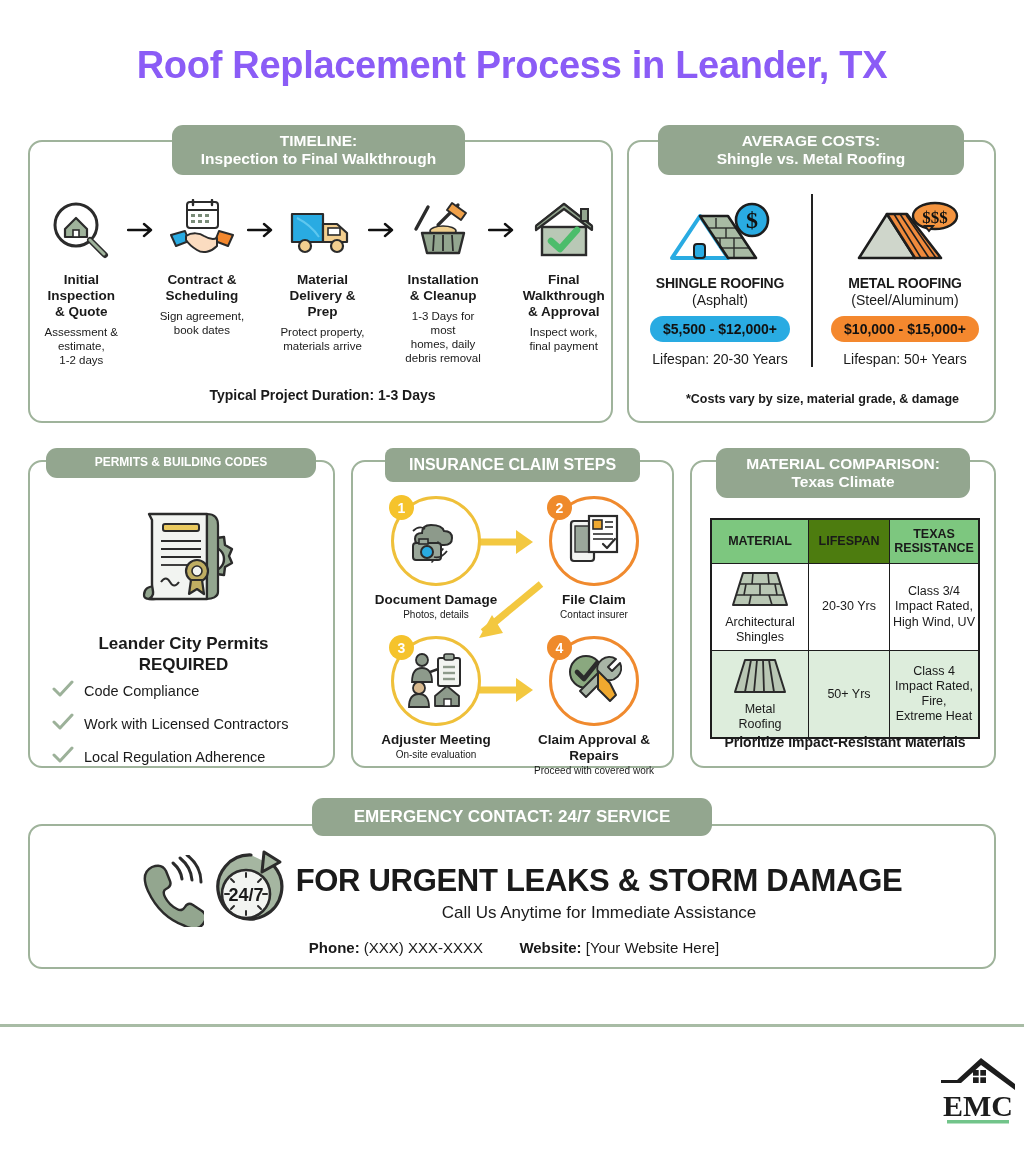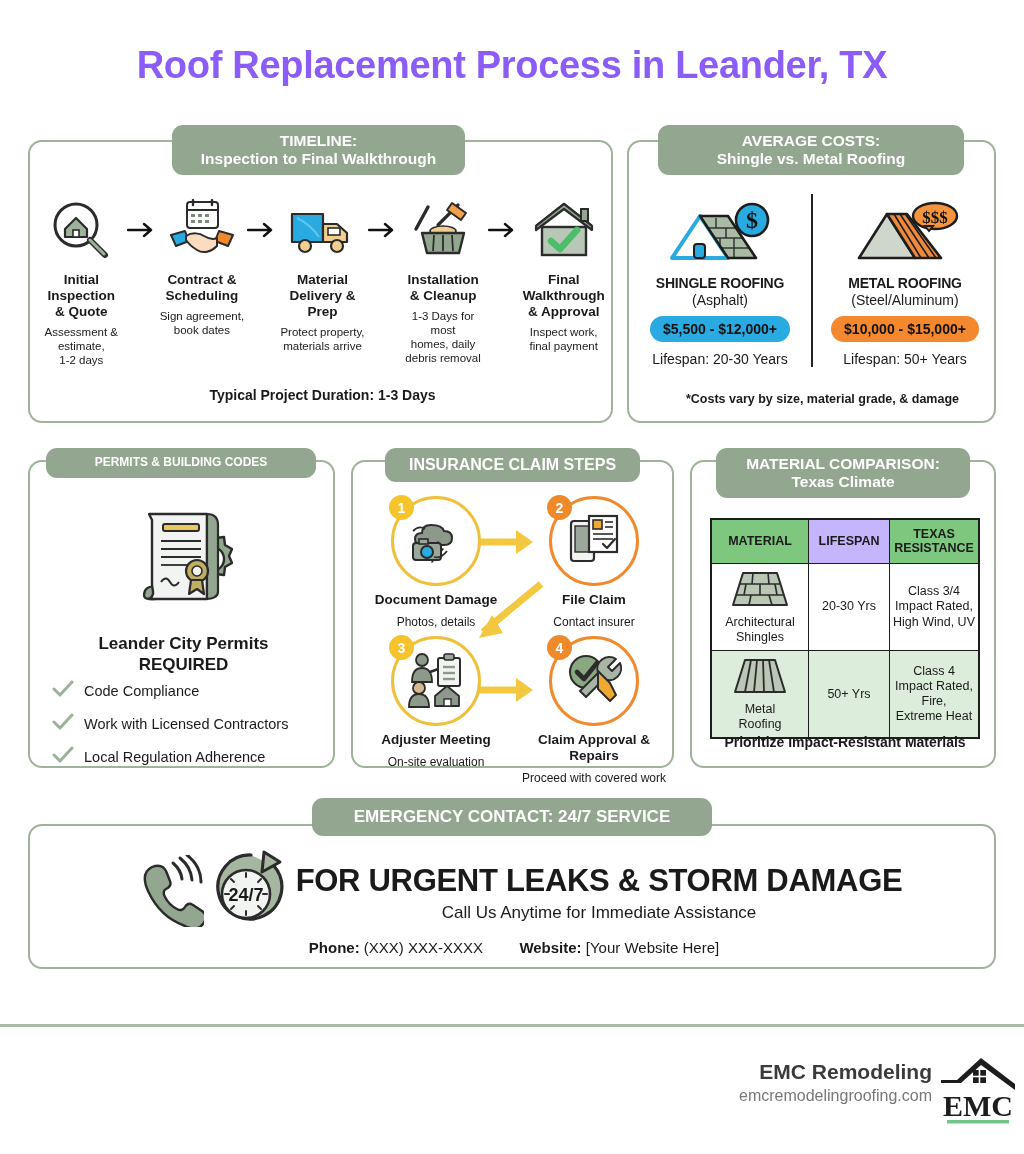--- a/index.html
+++ b/index.html
@@ -61,21 +61,21 @@
   #insurance-panel{left:351px;top:460px;width:323px;height:308px;}
   .ins-grid{position:absolute;left:0;top:30px;width:323px;height:278px;}
   .ins-step{position:absolute;width:150px;text-align:center;}
   .ins-circle{position:relative;width:84px;height:84px;margin:0 auto;border:3px solid #efc03a;border-radius:50%;
     display:flex;align-items:center;justify-content:center;background:#fff;}
   .ins-circle.orange{border-color:#f08a2e;}
   .ins-num{position:absolute;left:-5px;top:-4px;width:25px;height:25px;border-radius:50%;
     background:#f5c32c;color:#fff;font-size:14px;font-weight:bold;display:flex;align-items:center;justify-content:center;z-index:3;}
   .ins-num.orange{background:#ef8a2b;}
   .ins-name{font-size:13.5px;font-weight:bold;margin-top:6px;line-height:1.18;}
-  .ins-desc{font-size:12px;margin-top:7px;line-height:1.2;}
+  .ins-desc{font-size:10px;margin-top:1px;line-height:1.2;}
 
   
   #material-panel{left:690px;top:460px;width:306px;height:308px;}
   .mtable{position:absolute;left:18px;top:56px;width:270px;border-collapse:collapse;
     border:2px solid #1d1d1d;table-layout:fixed;}
   .mtable th,.mtable td{border:1.5px solid #1d1d1d;text-align:center;vertical-align:middle;}
   .mtable th{background:#7dc77f;font-size:12.5px;font-weight:bold;padding:7px 2px;line-height:1.15;}
   .mtable td{font-size:12.5px;padding:5px 3px;line-height:1.22;}
   .mtable tr.alt td{background:#ddeddc;}
   .mat-cell-label{font-size:12.5px;line-height:1.2;margin-top:2px;}
@@ -427,28 +427,28 @@
               <path d="M34 20 L46 32 L52 44 L46 50 L34 38 Z" fill="#f0a92f" stroke="#2b2b2b" stroke-width="2" stroke-linejoin="round"></path>
             </svg>
           </span>
         </div>
         <div class="ins-name">Claim Approval &amp;<br>Repairs</div>
         <div class="ins-desc">Proceed with covered work</div>
       </div>
 
     </div>
   </div>
-  <div class="pill" id="insurance-pill" style="left: 385px; top: 448px; width: 255px; font-size: 16px; padding: 8px 10px; background: rgb(147, 166, 143);">INSURANCE CLAIM STEPS</div>
+  <div class="pill" id="insurance-pill" style="left: 385px; top: 448px; width: 255px; font-size: 16px; padding: 8px 10px; background: rgb(147, 166, 143); border-radius: 8px;">INSURANCE CLAIM STEPS</div>
 
   <div class="panel" id="material-panel">
     <table class="mtable">
       <thead>
         <tr>
           <th style="width: 92px; background: rgb(125, 199, 127);">MATERIAL</th>
-          <th style="width: 76px; background: #c4b5fd;">LIFESPAN</th>
+          <th style="width: 76px; background: #4d7c0f;">LIFESPAN</th>
           <th style="background: rgb(125, 199, 127);">TEXAS<br>RESISTANCE</th>
         </tr>
       </thead>
       <tbody>
         <tr>
           <td>
             <span>
               <svg width="58" height="40" viewBox="0 0 58 40">
                 <path d="M12 4 L46 4 L56 36 L2 36 Z" fill="#b9c7b4" stroke="#2b2b2b" stroke-width="2" stroke-linejoin="round"></path>
                 <g stroke="#2b2b2b" stroke-width="1.6" fill="none">
@@ -538,24 +538,20 @@
       <span>(XXX) XXX-XXXX</span>
       <span class="gap"></span>
       <b>Website:</b>
       <span>[Your Website Here]</span>
     </div>
   </div>
   <div class="pill" id="emergency-pill" style="left: 312px; top: 798px; width: 400px; font-size: 17px; padding: 9px 10px; background: rgb(147, 166, 143);">EMERGENCY CONTACT: 24/7 SERVICE</div>
 
   <div class="divider" style="background: rgb(168, 188, 165);"></div>
   <div class="footer">
-    <div class="footer-text">
-      <div class="footer-brand">EMC Remodeling</div>
-      <div class="footer-site">emcremodelingroofing.com</div>
-    </div>
     <div class="footer-logo">
       <svg width="82" height="82" viewBox="0 0 82 82">
         <path d="M4 30 L20 30 L44 8 L78 34 L78 40 L44 15 L24 33 L4 33 Z" fill="#1d1d1d"></path>
         <rect x="36" y="20" width="13" height="13" fill="#1d1d1d"></rect>
         <g stroke="#fff" stroke-width="1.6">
             <line x1="42.5" y1="20" x2="42.5" y2="33"></line>
             <line x1="36" y1="26.5" x2="49" y2="26.5"></line>
           </g>
         <text x="41" y="66" text-anchor="middle" font-family="Liberation Serif, serif" font-size="30" font-weight="bold" fill="#1d1d1d">EMC</text>
         <rect x="10" y="70" width="62" height="3.5" fill="#72c48a"></rect>

